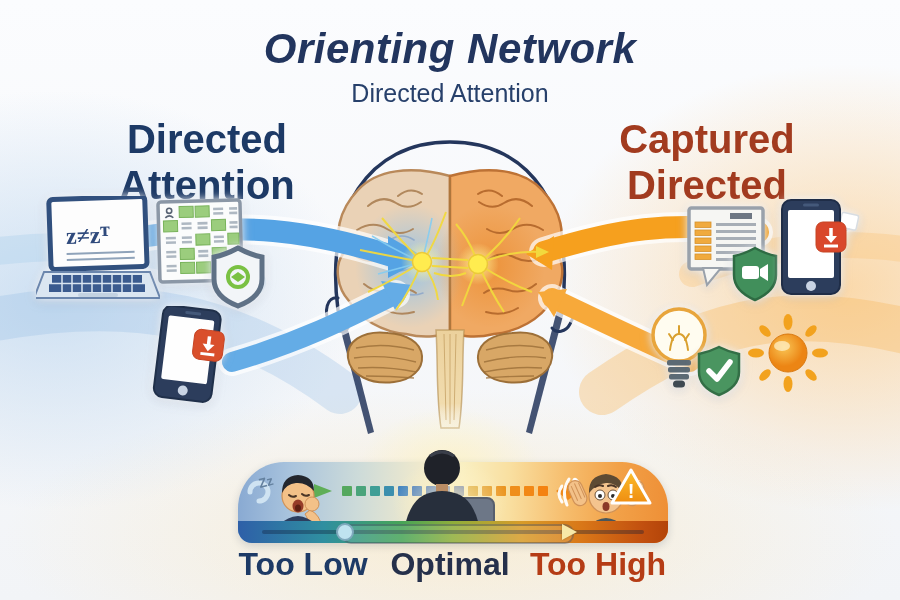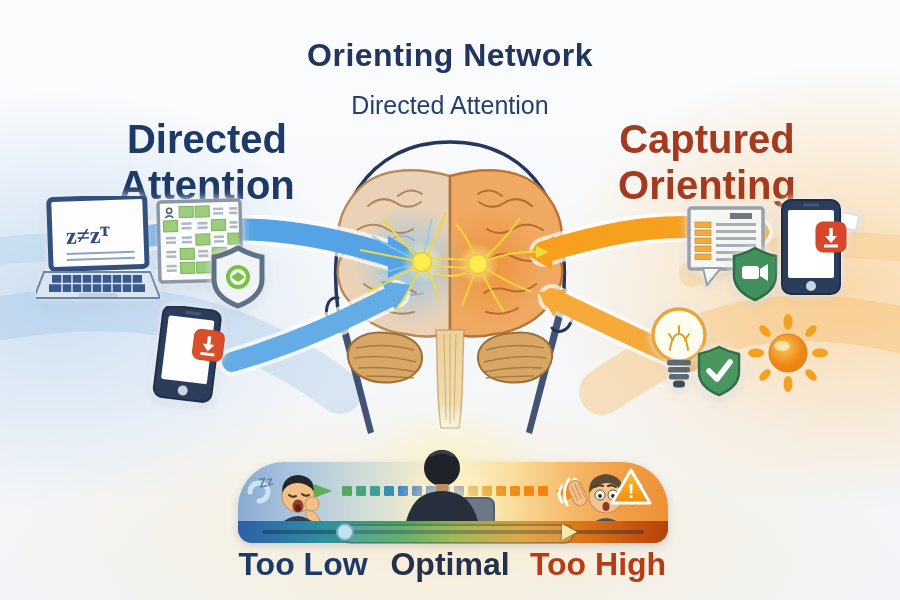--- a/index.html
+++ b/index.html
@@ -8,21 +8,21 @@
     font-family:"Liberation Sans",sans-serif;
     background:
       radial-gradient(430px 300px at 6% 50%, rgba(183,211,238,.65), rgba(183,211,238,0) 70%),
       radial-gradient(430px 320px at 94% 48%, rgba(252,204,138,.70), rgba(252,204,138,0) 70%),
       radial-gradient(620px 210px at 50% 90%, rgba(252,230,185,.55), rgba(252,230,185,0) 72%),
       linear-gradient(#fbfcfe,#f2f4f7);
   }
   .abs{position:absolute;}
   
   .title-block{left:0;right:0;top:20px;text-align:center;color:#22355e;}
-  .title-block h1{margin:17px;font-size:32px;font-weight:700;letter-spacing:.5px;}
+  .title-block h1{margin:5px;font-size:42px;font-weight:700;letter-spacing:.5px;font-style:italic;}
   .title-block h2{margin:6px 0 0;font-size:25px;font-weight:500;color:#27406b;}
   .side-heading{font-size:40px;font-weight:700;line-height:1.16;text-align:center;white-space:pre-line;}
   #left-heading{left:87px;top:116px;width:240px;color:#1d3a66;}
   #right-heading{left:587px;top:116px;width:240px;color:#a23b1f;}
   
   .icon{filter:drop-shadow(0 0 5px rgba(255,255,255,.95)) drop-shadow(0 2px 3px rgba(60,80,110,.18));}
   
   #scale-bar{
     left:238px;top:462px;width:430px;height:81px;overflow:visible;
     border-radius:46px 46px 14px 14px;
@@ -197,21 +197,21 @@
     </g>
   </svg>
 
   <div class="abs title-block">
     <h1>Orienting Network</h1>
     <h2>Directed Attention</h2>
   </div>
   <div class="abs side-heading" id="left-heading">Directed
 Attention</div>
   <div class="abs side-heading" id="right-heading">Captured
-Orienting</div>
+Directed</div>
 
   <svg class="abs icon" style="left:36px;top:196px" width="124" height="112" viewBox="0 0 124 112">
     <g transform="rotate(-2 61 40)">
       <rect x="14" y="2" width="96" height="70" rx="4" fill="#fdfdfd" stroke="#31507e" stroke-width="5"></rect>
       <text x="30" y="47" font-family="Liberation Serif,serif" font-size="24" font-weight="bold" fill="#2f4a7c">z≠zᵀ</text>
       <path d="M30 57 H98 M30 63 H98" stroke="#8fa3ba" stroke-width="2"></path>
     </g>
     <path d="M8 76 L114 76 L124 102 L-2 102 Z" fill="#dbe6f1" stroke="#6b86ad" stroke-width="2"></path>
     <g>
       <rect x="16" y="79" width="90" height="8" fill="#3a5a8e"></rect>

